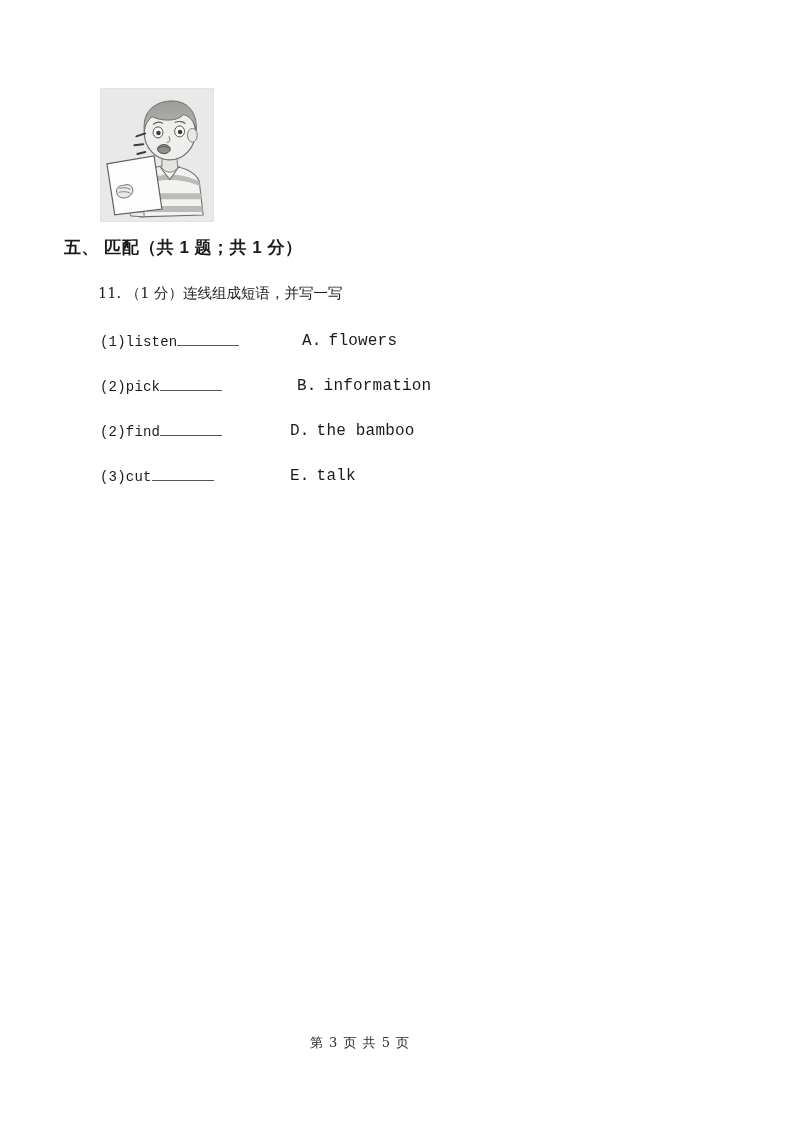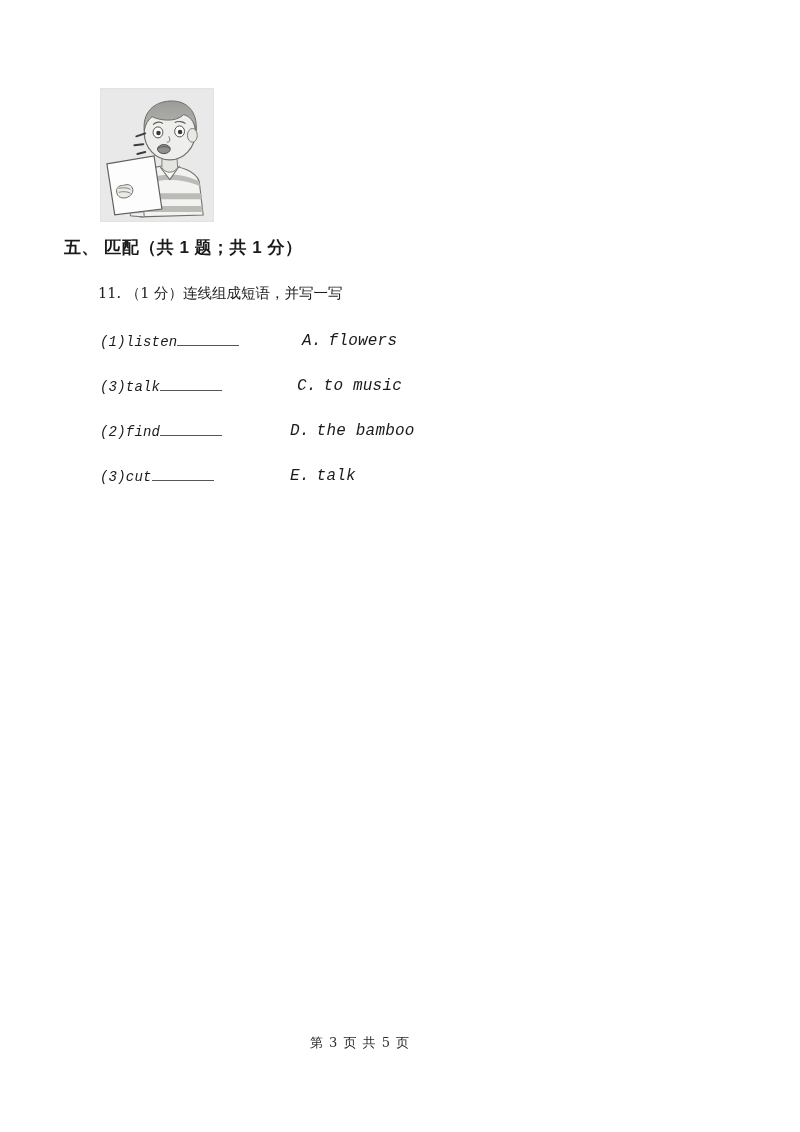--- a/index.html
+++ b/index.html
@@ -51,21 +51,20 @@
     white-space: nowrap;
     font-family: "DejaVu Serif", "Liberation Serif", serif;
   }
 
   
   .match-list {
     position: absolute;
     left: 0;
     top: 332px;
     width: 800px;
-    font-style: italic;
   }
   .match-row {
     position: relative;
     height: 45px;
   }
   .match-left {
     position: absolute;
     left: 100px;
     top: 0;
     font-size: 14px;
@@ -172,25 +171,25 @@
 
 <div class="question-stem">11. （1 分）连线组成短语，并写一写</div>
 
 <div class="match-list">
 
   <div class="match-row">
     <div class="match-left"><span>(1)listen</span><span class="blank-rule" style="width:62px"></span></div>
     <div class="match-right" style="left:302px"><span class="opt-letter">A.</span><span>flowers</span></div>
   </div>
 
-
-  <div class="match-row">
-    <div class="match-left"><span>(3)talk</span><span class="blank-rule" style="width:62px"></span></div>
-    <div class="match-right" style="left:297px"><span class="opt-letter">C.</span><span>to music</span></div>
-  </div>
+  <div class="match-row">
+    <div class="match-left"><span>(2)pick</span><span class="blank-rule" style="width:62px"></span></div>
+    <div class="match-right" style="left:297px"><span class="opt-letter">B.</span><span>information</span></div>
+  </div>
+
 
   <div class="match-row">
     <div class="match-left"><span>(2)find</span><span class="blank-rule" style="width:62px"></span></div>
     <div class="match-right" style="left:290px"><span class="opt-letter">D.</span><span>the bamboo</span></div>
   </div>
 
   <div class="match-row">
     <div class="match-left"><span>(3)cut</span><span class="blank-rule" style="width:62px"></span></div>
     <div class="match-right" style="left:290px"><span class="opt-letter">E.</span><span>talk</span></div>
   </div>

